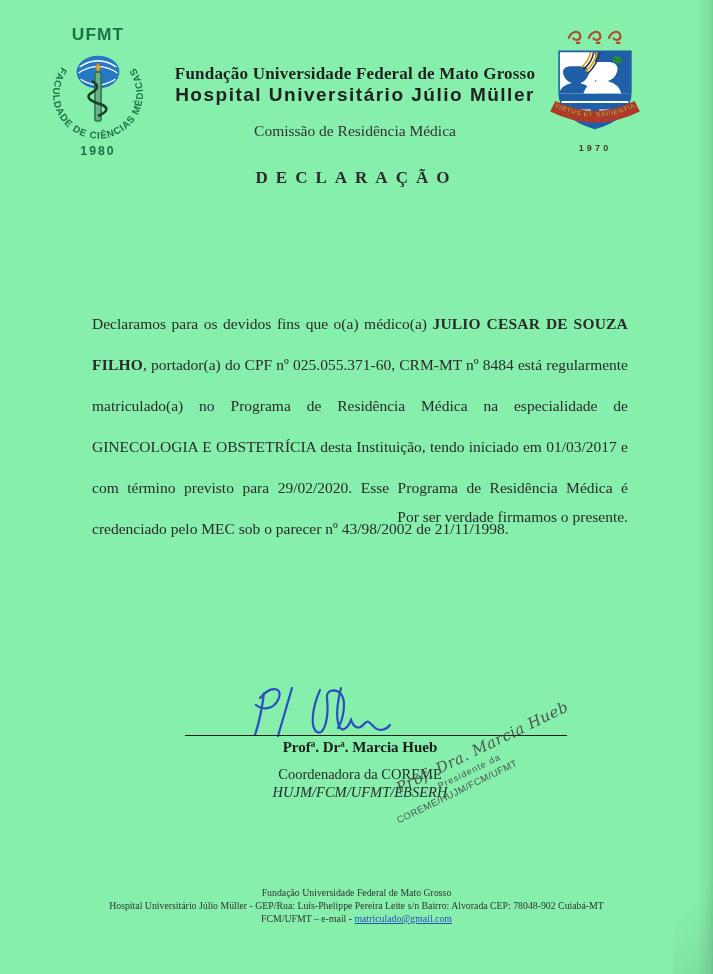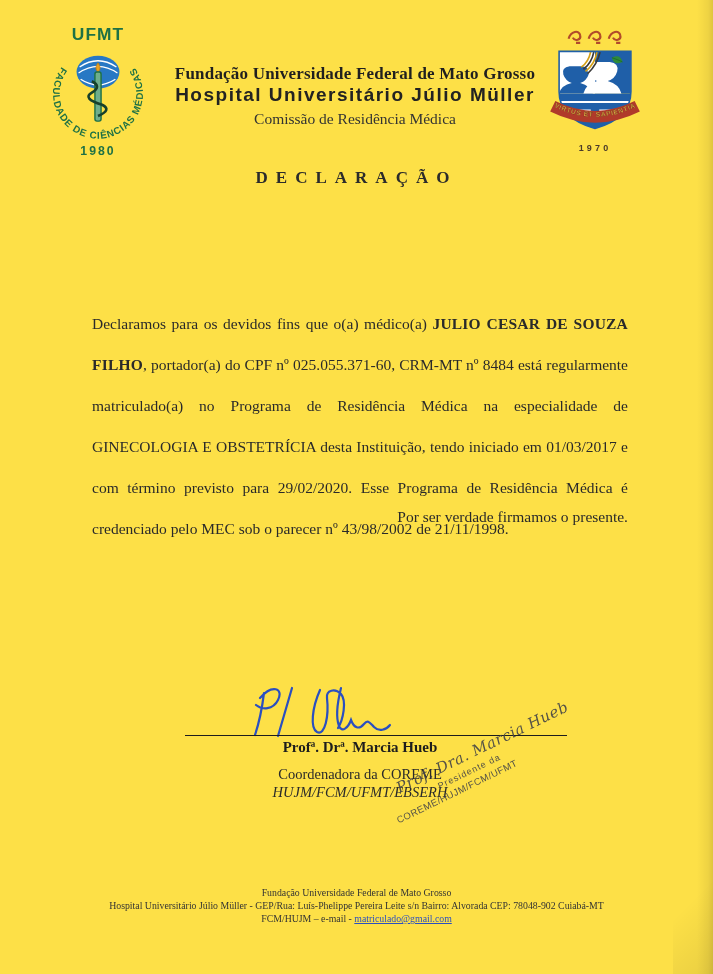--- a/index.html
+++ b/index.html
@@ -1,33 +1,33 @@
 <!DOCTYPE html>
 <html><head>
 <meta charset="utf-8">
 <style>
   html,body{margin:0;padding:0;background:#9e9e9e;}
   .page{
     position:relative;width:713px;height:974px;margin:0 auto;
-    background:#fde047;overflow:hidden;
+    background:#86efac;overflow:hidden;
     font-family:"Liberation Serif", serif;color:#262626;
   }
   .scan-edge{position:absolute;top:0;right:0;width:16px;height:100%;
     background:linear-gradient(to right, rgba(0,0,0,0) 0%, rgba(0,0,0,0.06) 70%, rgba(0,0,0,0.12) 100%);}
   .scan-edge-corner{position:absolute;bottom:0;right:0;width:40px;height:120px;
     background:linear-gradient(315deg, rgba(0,0,0,0.08), rgba(0,0,0,0) 60%);}
 
   
   .logo-left{position:absolute;left:38px;top:22px;width:120px;height:138px;}
   .logo-right{position:absolute;left:540px;top:26px;width:110px;height:132px;}
   .org-block{position:absolute;left:150px;top:64px;width:410px;text-align:center;}
   .org-line1{font-size:17px;font-weight:bold;letter-spacing:.2px;color:#1f1f1f;}
   .org-line2{font-family:"Liberation Sans", sans-serif;font-size:19px;font-weight:600;
     letter-spacing:1.5px;margin-top:0;color:#222;}
-  .org-line3{font-size:15.5px;margin-top:4px;color:#333;}
+  .org-line3{font-size:15.5px;margin-top:16px;color:#333;}
 
   
   .doc-title{position:absolute;left:0;top:168px;width:713px;text-align:center;
     font-size:17px;font-weight:bold;letter-spacing:8px;color:#2b2b2b;}
 
   
   .body-par{position:absolute;left:92px;top:287px;width:536px;
     font-size:15.5px;line-height:41px;text-align:justify;color:#2a2a2a;}
   .body-par b{letter-spacing:.2px;}
   .closing-line{position:absolute;left:92px;top:508px;width:536px;
@@ -163,18 +163,18 @@
 
   <div class="stamp">
     <div class="stamp-l1">Prof. Dra. Marcia Hueb</div>
     <div class="stamp-l2">Presidente da</div>
     <div class="stamp-l3">COREME/HUJM/FCM/UFMT</div>
   </div>
 
   <div class="footer">
     <div>Fundação Universidade Federal de Mato Grosso</div>
     <div>Hospital Universitário Júlio Müller - GEP/Rua: Luís-Phelippe Pereira Leite s/n Bairro: Alvorada  CEP: 78048-902 Cuiabá-MT</div>
-    <div><span>FCM/HUJM – e-mail - </span><a href="#">matriculado@gmail.com</a></div>
+    <div><span>FCM/UFMT – e-mail - </span><a href="#">matriculado@gmail.com</a></div>
   </div>
 
   <div class="scan-edge"></div>
   <div class="scan-edge-corner"></div>
 </div>
 
 </body></html>

